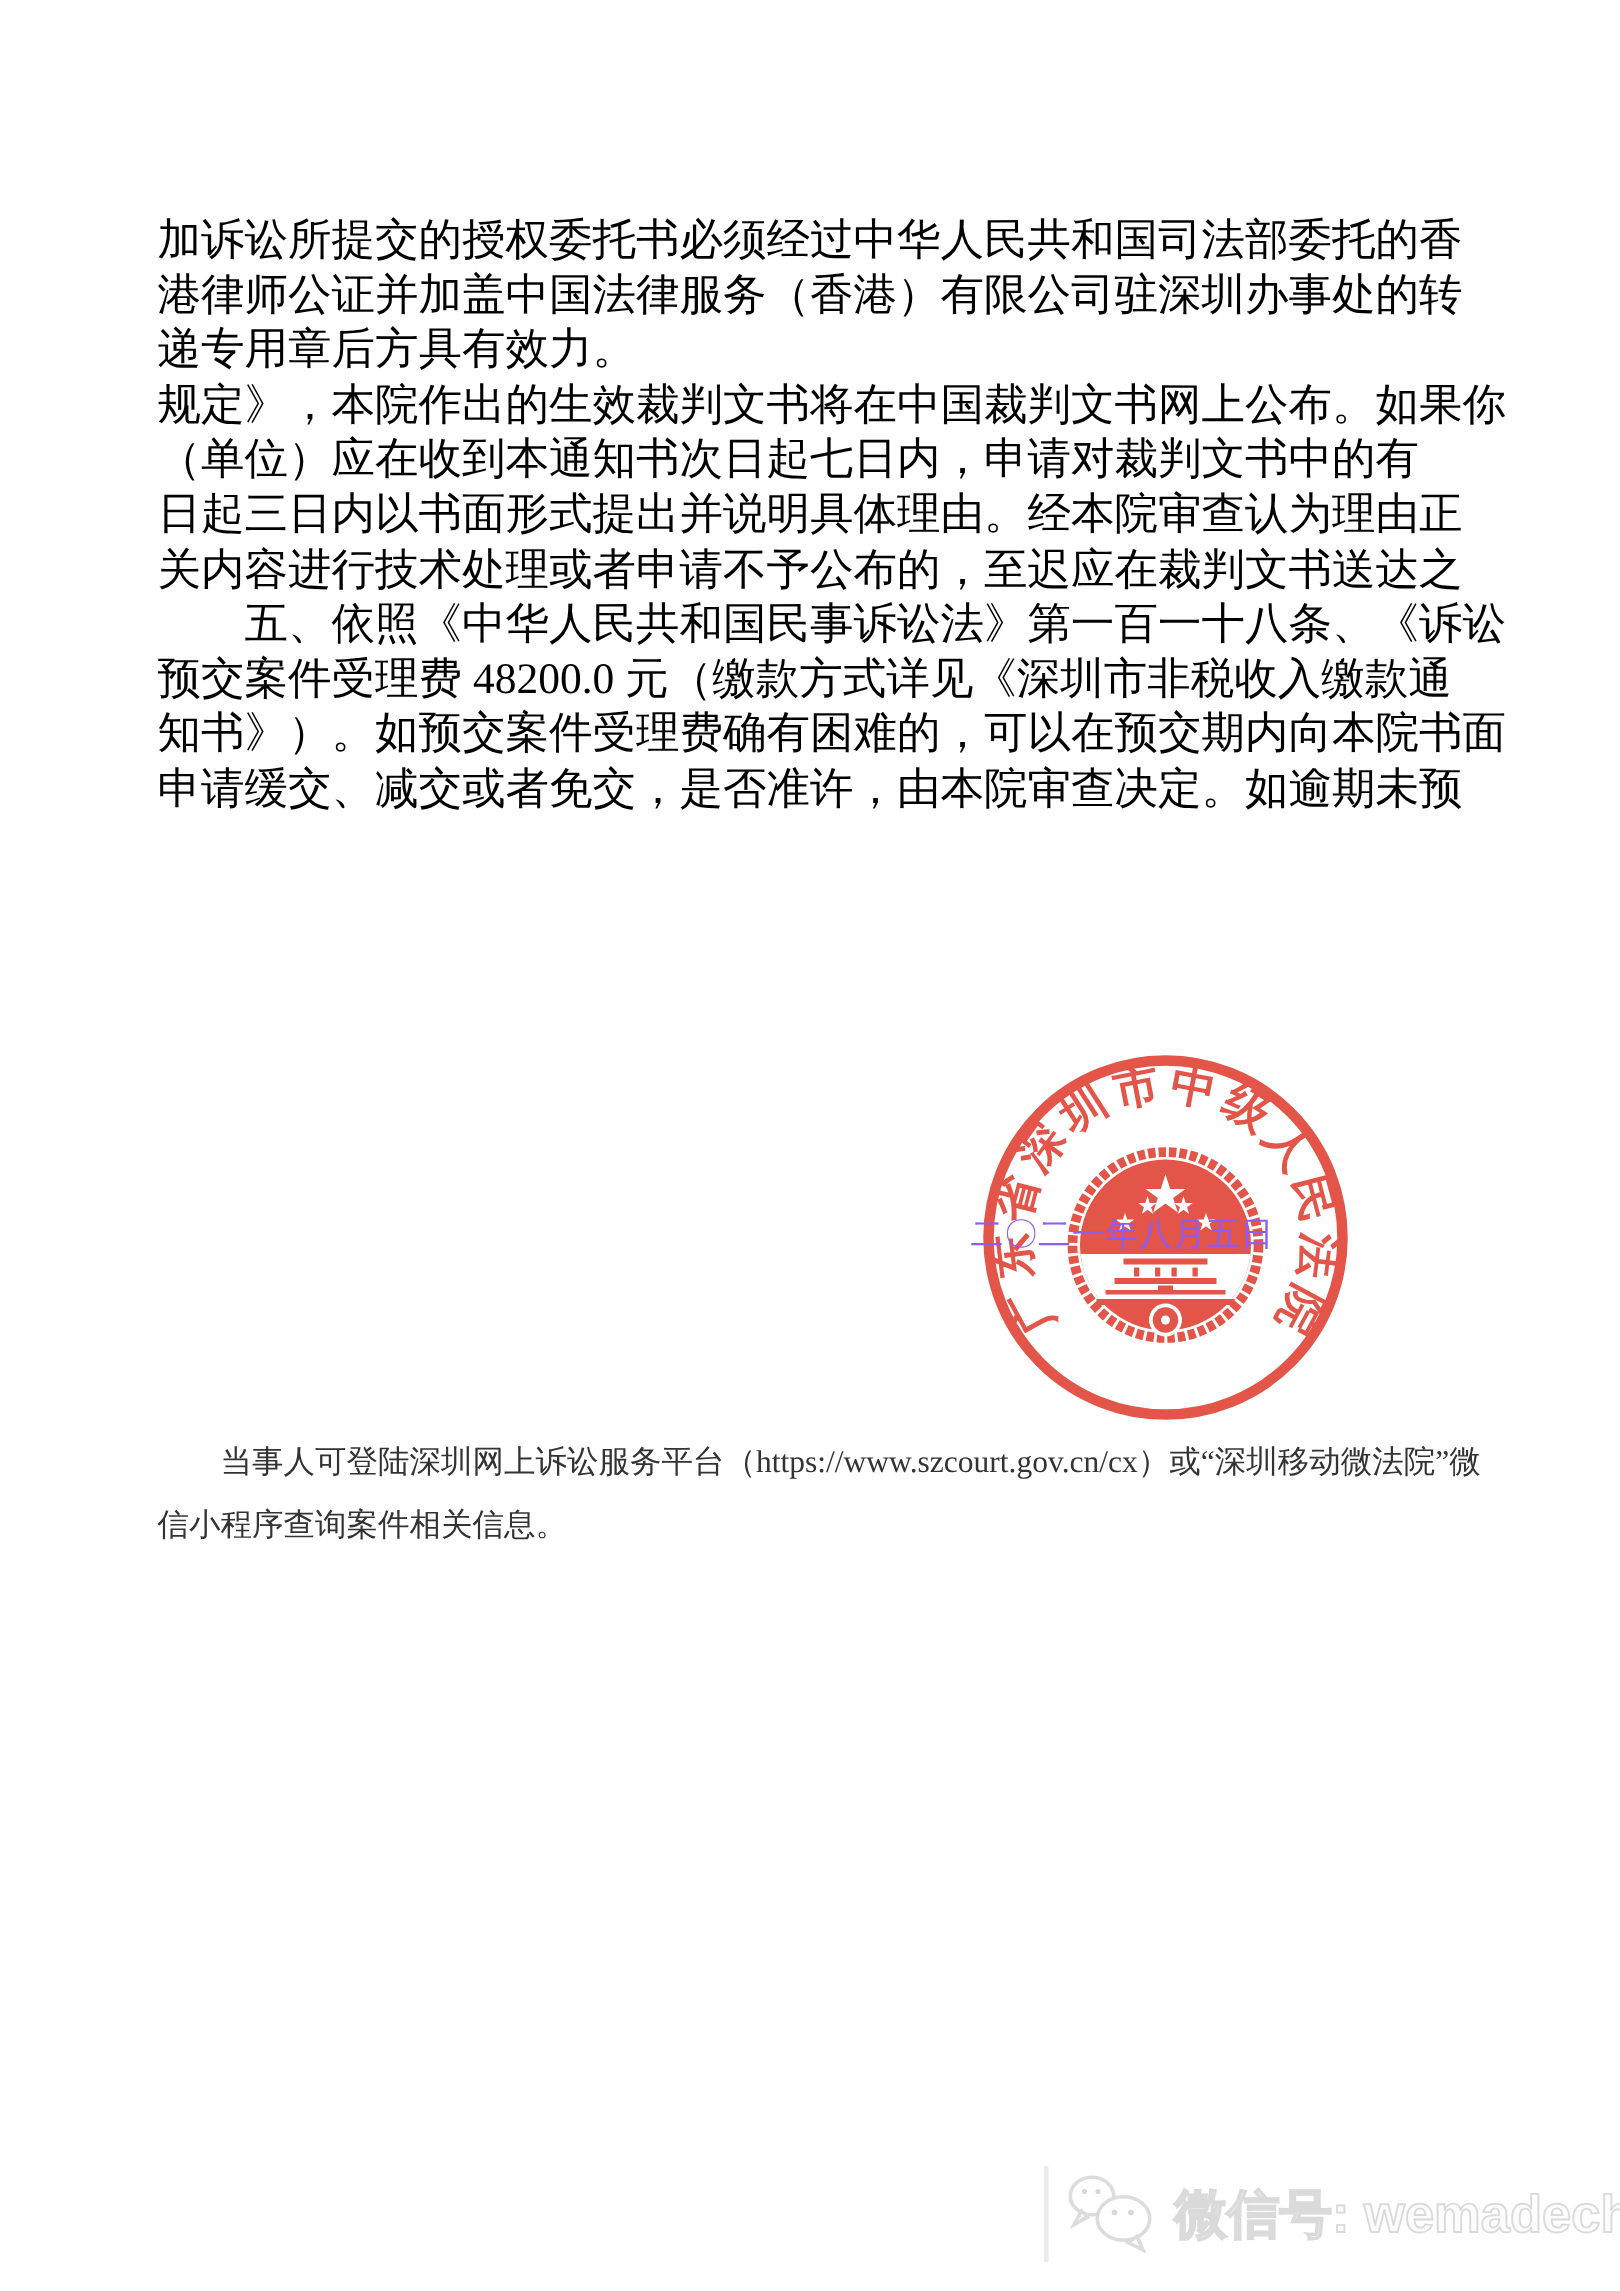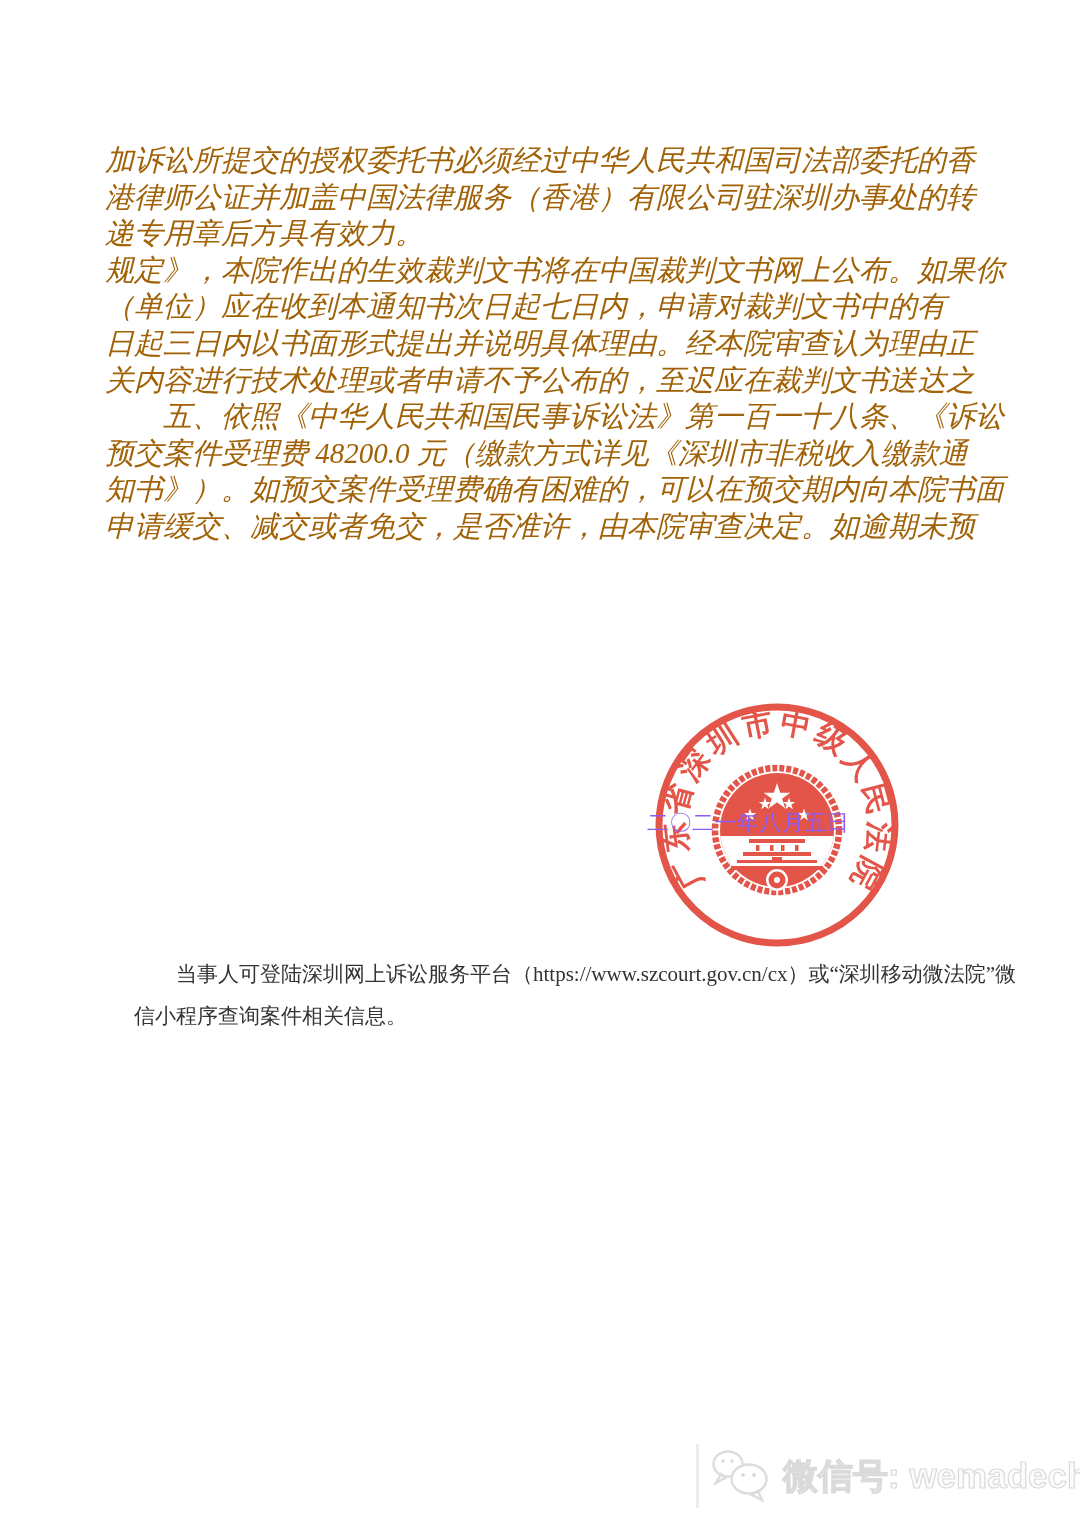--- a/index.html
+++ b/index.html
@@ -6,34 +6,33 @@
   .page{
     position:relative;
     width:1080px;height:1527px;
     background:var(--page-bg,#ffffff);
     overflow:hidden;
     font-family:"Liberation Serif","DejaVu Serif",serif;
   }
   
   .body-text{
     position:absolute;left:105px;top:142px;width:872px;
-    color:#a16207;
-    font-style:italic;
+    color:#000000;
   }
   .body-text .line{
     font-size:29px;line-height:36.6px;height:36.6px;
     white-space:nowrap;letter-spacing:0;
   }
   
   .footer-note{
     position:absolute;left:105px;top:953px;width:885px;
     color:#333333;
   }
   .footer-note .line{
-    font-size:21px;line-height:42px;height:42px;white-space:nowrap;margin-left:29px;
+    font-size:21px;line-height:42px;height:42px;white-space:nowrap;
   }
   
   .seal{
     position:absolute;left:652px;top:700px;width:250px;height:250px;
     opacity:0.92;
   }
   .seal-stroke{stroke:var(--seal-color,#e2473a);fill:none;}
   .seal-fill{fill:var(--seal-color,#e2473a);stroke:none;}
   .white-fill{fill:#ffffff;stroke:none;}
   .seal-text{

